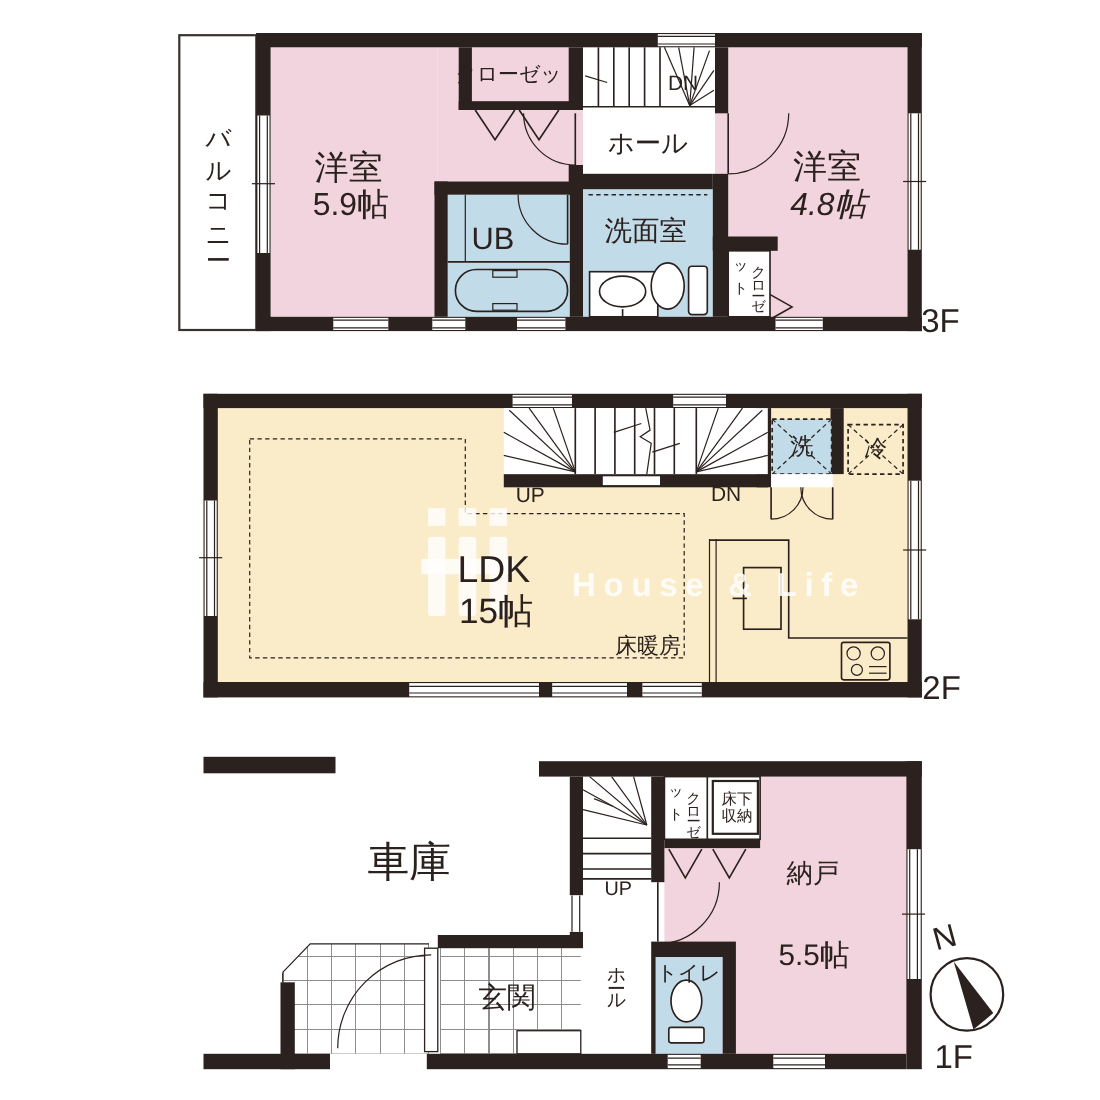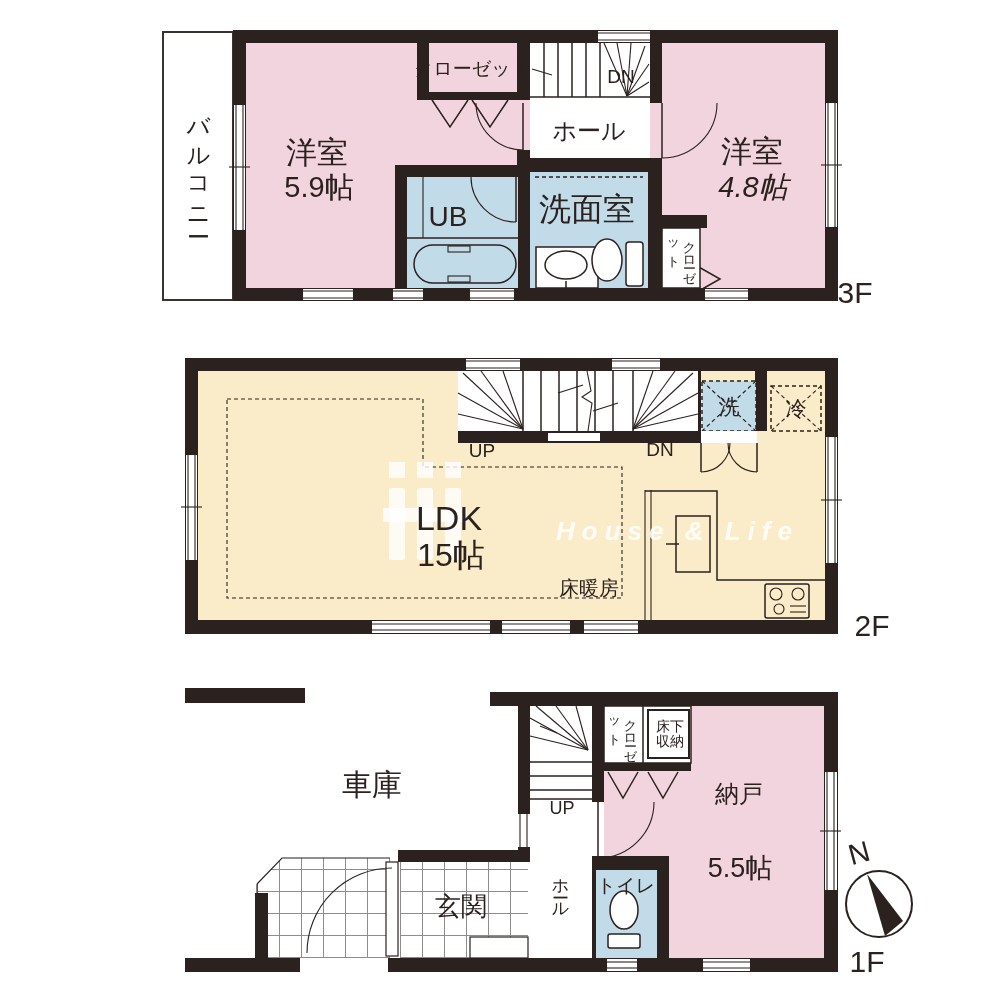--- a/index.html
+++ b/index.html
@@ -305,45 +305,45 @@
 
   <div class="wm" style="left:383px;top:462px;width:84px;height:98px;">
     <div style="position:absolute;left:6px;top:0;width:16px;height:16px;background:rgba(255,255,255,.8);"></div>
     <div style="position:absolute;left:34px;top:0;width:16px;height:16px;background:rgba(255,255,255,.8);"></div>
     <div style="position:absolute;left:62px;top:0;width:16px;height:16px;background:rgba(255,255,255,.8);"></div>
     <div style="position:absolute;left:6px;top:26px;width:16px;height:72px;background:rgba(255,255,255,.8);border-radius:3px;"></div>
     <div style="position:absolute;left:34px;top:26px;width:16px;height:72px;background:rgba(255,255,255,.8);border-radius:3px;"></div>
     <div style="position:absolute;left:62px;top:26px;width:16px;height:72px;background:rgba(255,255,255,.8);border-radius:3px;"></div>
     <div style="position:absolute;left:0;top:46px;width:84px;height:14px;background:rgba(255,255,255,.8);"></div>
   </div>
-  <div class="wm" style="left:556px;top:516px;font-size:26px;letter-spacing:7px;color:rgba(255,255,255,.85);font-style:italic;">House &amp; Life</div>
+  <div class="wm" style="left:520px;top:516px;font-size:30px;letter-spacing:7px;color:rgba(255,255,255,.85);">House &amp; Life</div>
 
   <div class="lb vt" style="left:199px;top:165px;font-size:23px;letter-spacing:5px;">バルコニー</div>
   <div class="lb" style="left:472px;top:69px;font-size:19px;">クローゼット</div>
   <div class="lb" style="left:621px;top:77px;font-size:19px;">DN</div>
   <div class="lb" style="left:589px;top:131px;font-size:24px;">ホール</div>
   <div class="lb" style="left:317px;top:153px;font-size:31px;">洋室</div>
   <div class="lb" style="left:319px;top:187px;font-size:29px;">5.9帖</div>
   <div class="lb" style="left:448px;top:206px;font-size:28px;margin-top:11px;">UB</div>
-  <div class="lb" style="left:587px;top:210px;font-size:32px;">洗面室</div>
+  <div class="lb" style="left:587px;top:210px;font-size:25px;">洗面室</div>
   <div class="lb" style="left:752px;top:152px;font-size:31px;">洋室</div>
   <div class="lb" style="left:753px;top:187px;font-size:29px;font-style:italic;">4.8帖</div>
   <div class="lb vt" style="left:681px;top:257px;font-size:13px;height:50px;line-height:16px;">クローゼット</div>
   <div class="lb" style="left:855px;top:293px;font-size:30px;">3F</div>
 
   <div class="lb" style="left:482px;top:451px;font-size:19px;">UP</div>
   <div class="lb" style="left:660px;top:450px;font-size:19px;">DN</div>
   <div class="lb" style="left:729px;top:407px;font-size:21px;">洗</div>
   <div class="lb" style="left:796px;top:409px;font-size:21px;">冷</div>
   <div class="lb" style="left:449px;top:519px;font-size:34px;">LDK</div>
   <div class="lb" style="left:451px;top:556px;font-size:32px;">15帖</div>
   <div class="lb" style="left:589px;top:588px;font-size:20px;">床暖房</div>
-  <div class="lb" style="left:856px;top:626px;font-size:30px;margin-left:16px;">2F</div>
-
-  <div class="lb" style="left:372px;top:785px;font-size:30px;">車庫</div>
+  <div class="lb" style="left:856px;top:626px;font-size:30px;">2F</div>
+
+  <div class="lb" style="left:372px;top:785px;font-size:38px;">車庫</div>
   <div class="lb" style="left:562px;top:808px;font-size:18px;">UP</div>
   <div class="lb vt" style="left:560px;top:890px;font-size:17px;letter-spacing:2px;">ホール</div>
   <div class="lb vt" style="left:622px;top:734px;font-size:13px;height:48px;line-height:16px;">クローゼット</div>
   <div class="lb" style="left:668px;top:734px;font-size:14px;white-space:normal;width:32px;text-align:right;">床下収納</div>
   <div class="lb" style="left:739px;top:794px;font-size:24px;">納戸</div>
   <div class="lb" style="left:740px;top:868px;font-size:27px;text-align:right;">5.5帖</div>
   <div class="lb" style="left:461px;top:907px;font-size:26px;">玄関</div>
   <div class="lb" style="left:626px;top:886px;font-size:19px;">トイレ</div>
   <div class="lb" style="left:859px;top:853px;font-size:29px;transform:translate(-50%,-50%) rotate(-15deg);">N</div>
   <div class="lb" style="left:867px;top:962px;font-size:30px;">1F</div>

